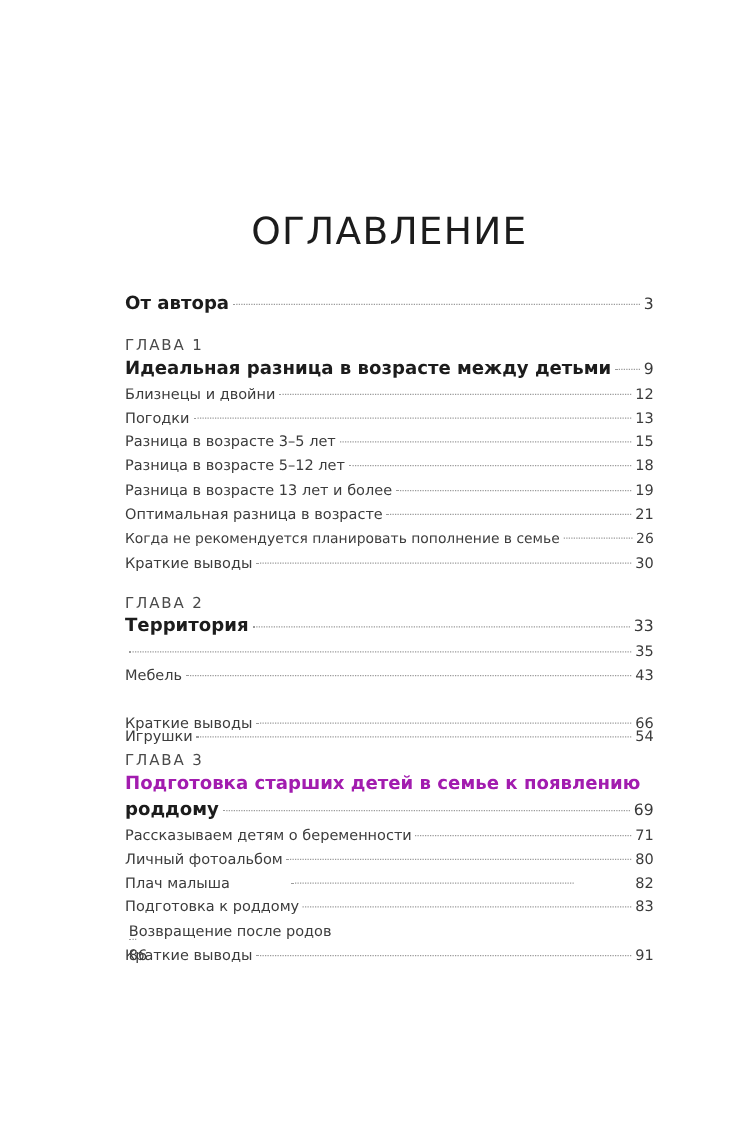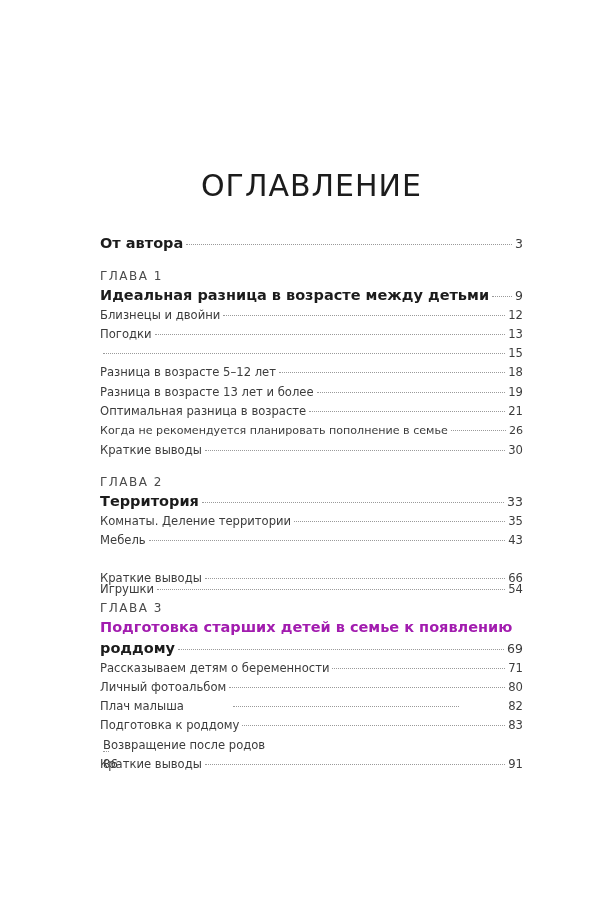--- a/index.html
+++ b/index.html
@@ -113,20 +113,21 @@
     <span class="label">Близнецы и двойни</span>
     <span class="dots"></span>
     <span class="page-num">12</span>
   </div>
   <div class="entry sub" style="top:325px;">
     <span class="label">Погодки</span>
     <span class="dots"></span>
     <span class="page-num">13</span>
   </div>
   <div class="entry sub" style="top:344px;">
+    <span class="label">Разница в возрасте 3–5 лет</span>
     <span class="dots"></span>
     <span class="page-num">15</span>
   </div>
   <div class="entry sub" style="top:363px;">
     <span class="label">Разница в возрасте 5–12 лет</span>
     <span class="dots"></span>
     <span class="page-num">18</span>
   </div>
   <div class="entry sub" style="top:383px;">
     <span class="label">Разница в возрасте 13 лет и более</span>
@@ -149,21 +150,20 @@
     <span class="page-num">30</span>
   </div>
 
   <div class="chapter-label" style="top:474px;">ГЛАВА 2</div>
   <div class="entry major" style="top:491px;">
     <span class="label">Территория</span>
     <span class="dots"></span>
     <span class="page-num">33</span>
   </div>
   <div class="entry sub" style="top:512px;">
-    <span class="label">Комнаты. Деление территории</span>
     <span class="dots"></span>
     <span class="page-num">35</span>
   </div>
   <div class="entry sub" style="top:531px;">
     <span class="label">Мебель</span>
     <span class="dots"></span>
     <span class="page-num">43</span>
   </div>
   <div class="entry sub" style="top:550px;margin-top:30px;">
     <span class="label">Игрушки</span>

